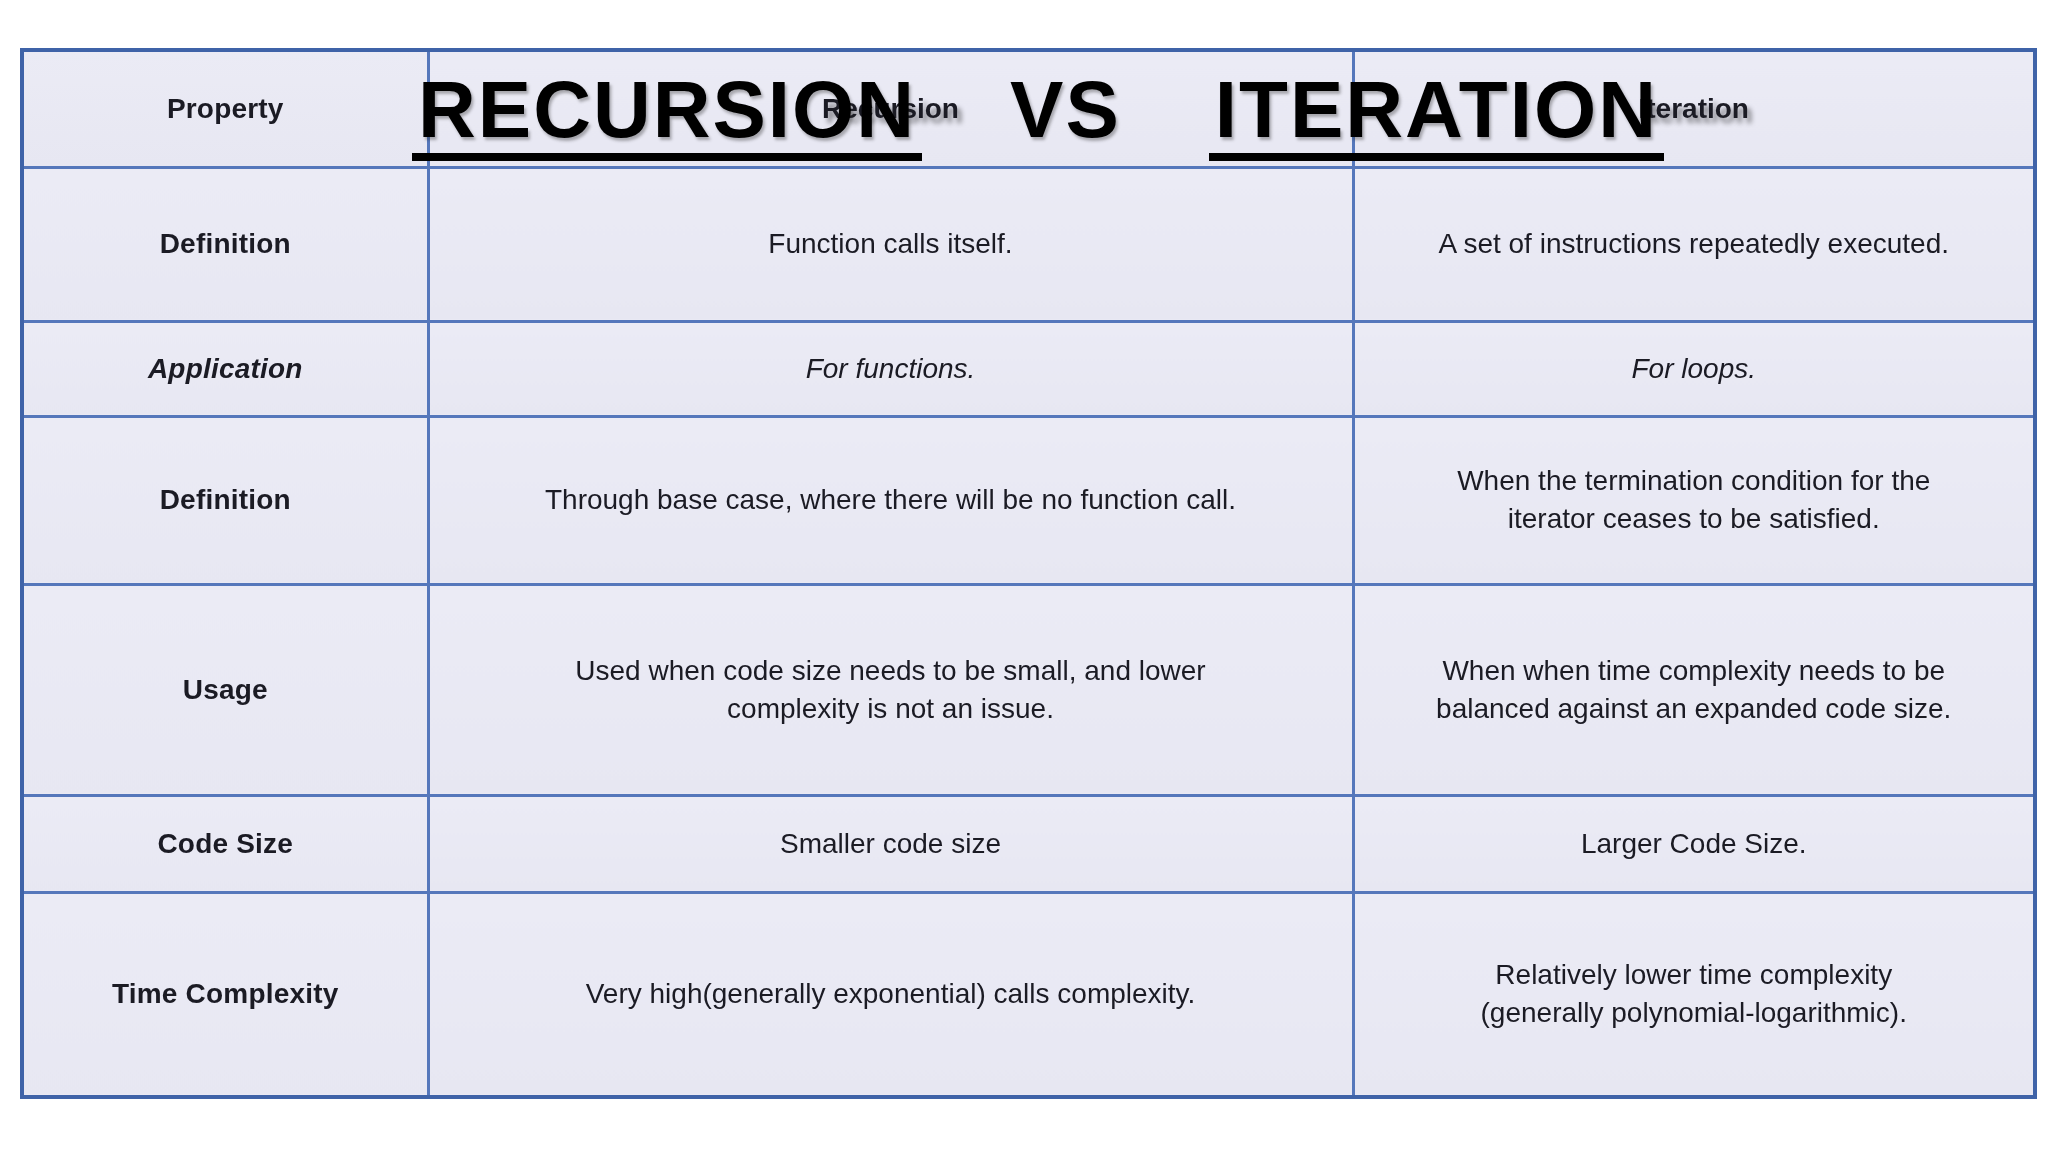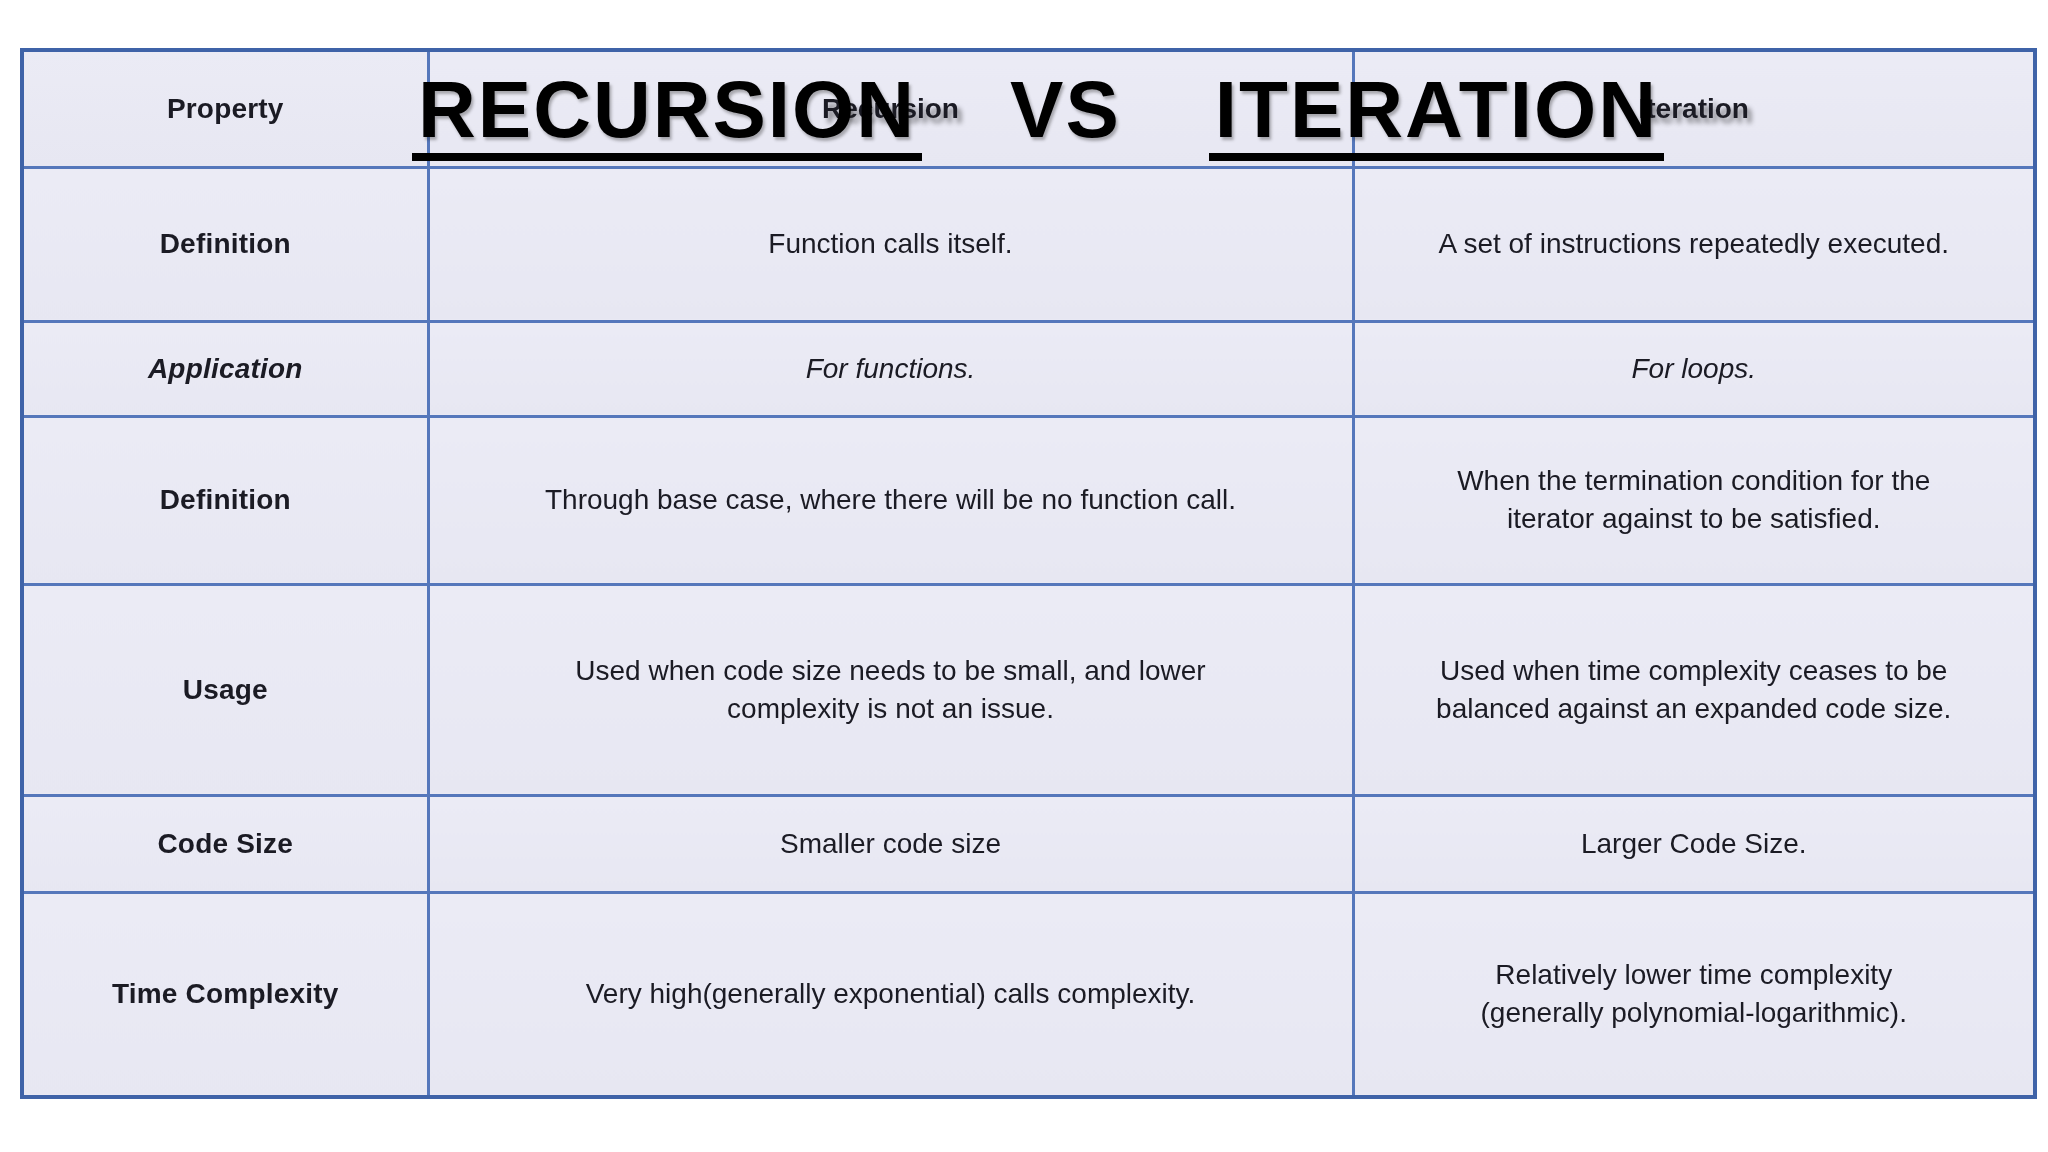--- a/index.html
+++ b/index.html
@@ -118,27 +118,27 @@
       </tr>
       <tr class="r2">
         <td class="label">Application</td>
         <td>For functions.</td>
         <td>For loops.</td>
       </tr>
       <tr class="r3">
         <td class="label">Definition</td>
         <td>Through base case, where there will be no function call.</td>
         <td>When the termination condition for the
-iterator against to be satisfied.</td>
+iterator ceases to be satisfied.</td>
       </tr>
       <tr class="r4">
         <td class="label">Usage</td>
         <td>Used when code size needs to be small, and lower
 complexity is not an issue.</td>
-        <td>Used when time complexity ceases to be
+        <td>When when time complexity needs to be
 balanced against an expanded code size.</td>
       </tr>
       <tr class="r5">
         <td class="label">Code Size</td>
         <td>Smaller code size</td>
         <td>Larger Code Size.</td>
       </tr>
       <tr class="r6">
         <td class="label">Time Complexity</td>
         <td>Very high(generally exponential) calls complexity.</td>

